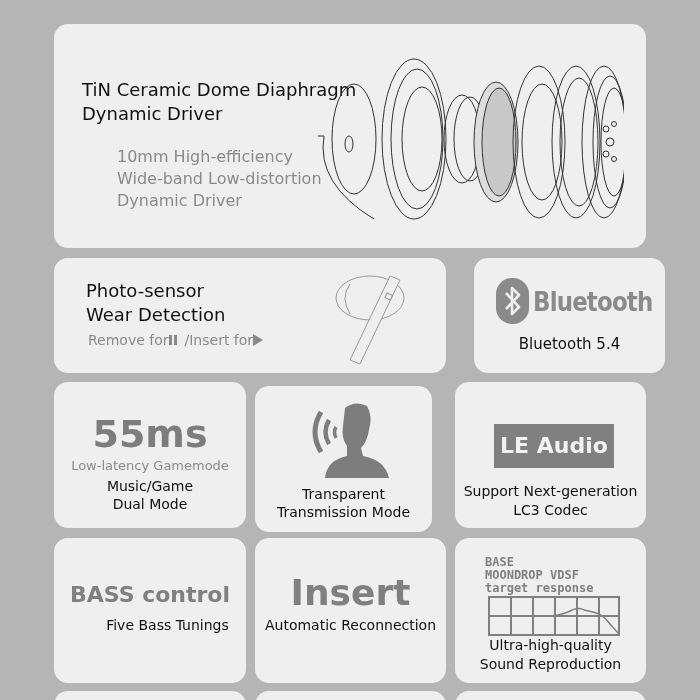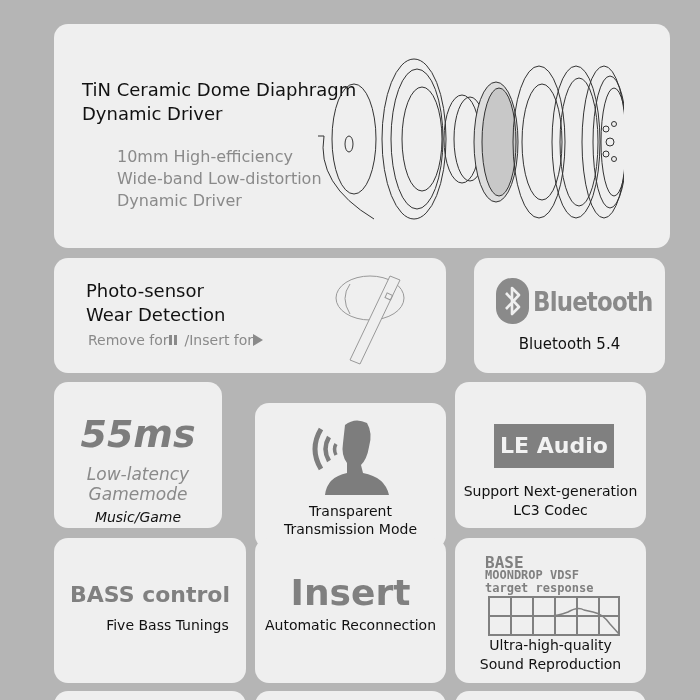--- a/index.html
+++ b/index.html
@@ -6,21 +6,21 @@
   body{width:700px;height:700px;background:#b5b5b5;position:relative;overflow:hidden;font-family:"DejaVu Sans","Liberation Sans",sans-serif;}
   .card{position:absolute;background:#efefef;border-radius:14px;overflow:hidden;}
   .dark{color:#111;}
   .grey{color:#8a8a8a;}
   .c{text-align:center;}
   svg{display:block;}
 </style>
 </head>
 <body>
 
-<div class="card" style="left:54px;top:24px;width:592px;height:224px;padding-left:24px;">
+<div class="card" style="left:54px;top:24px;width:592px;height:224px;">
   <div class="dark" style="position:absolute;left:28px;top:54px;font-size:18px;line-height:24px;">
     <div>TiN Ceramic Dome Diaphragm</div>
     <div>Dynamic Driver</div>
   </div>
   <div class="grey" style="position:absolute;left:28px;top:122px;font-size:16px;line-height:22px;margin-left:35px;">
     <div>10mm High-efficiency</div>
     <div>Wide-band Low-distortion</div>
     <div>Dynamic Driver</div>
   </div>
   <div style="position:absolute;left:260px;top:30px;">
@@ -81,30 +81,30 @@
   <div style="position:absolute;left:22px;top:20px;display:flex;align-items:center;gap:4px;">
     <svg width="33" height="46" viewBox="0 0 33 46">
       <rect x="0" y="0" width="33" height="46" rx="16" fill="#8a8a8a"></rect>
       <path d="M10 15 L23 29 L16 36 L16 10 L23 17 L10 31" stroke="#efefef" stroke-width="2.6" fill="none" stroke-linejoin="round"></path>
     </svg>
     <span style="font-size:27px;font-weight:bold;color:#8a8a8a;letter-spacing:-1px;transform:scaleX(0.85);transform-origin:left;display:inline-block;">Bluetooth</span>
   </div>
   <div class="dark" style="position:absolute;left:0;right:0;top:77px;font-size:15px;">Bluetooth 5.4</div>
 </div>
 
-<div class="card c" style="left:54px;top:382px;width:168px;height:146px;font-style:italic;">
+<div class="card c" style="left:54px;top:382px;width:192px;height:146px;">
   <div style="margin-top:32px;font-size:38px;line-height:40px;font-weight:bold;color:#7d7d7d;">55ms</div>
-  <div style="font-size:17px;color:#8a8a8a;margin-top:10px;">Low-latency Gamemode</div>
+  <div style="font-size:13px;color:#8a8a8a;margin-top:4px;">Low-latency Gamemode</div>
   <div class="dark" style="font-size:14px;line-height:18px;margin-top:4px;">
     <div>Music/Game</div>
     <div>Dual Mode</div>
   </div>
 </div>
 
-<div class="card c" style="left:255px;top:403px;width:191px;height:146px;">
+<div class="card c" style="left:255px;top:386px;width:177px;height:146px;">
   <div style="position:absolute;left:56px;top:14px;">
     <svg width="80" height="82" viewBox="0 0 80 82">
       <path d="M10 12 Q-2 32 10 52" stroke="#7d7d7d" stroke-width="5" fill="none"></path>
       <path d="M18 20 Q11 32 18 44" stroke="#7d7d7d" stroke-width="4.5" fill="none"></path>
       <path d="M25 27 Q22 32 25 38" stroke="#7d7d7d" stroke-width="3.5" fill="none"></path>
       <path d="M34 8 Q44 0 56 6 Q62 16 58 30 Q56 42 50 48 L52 56 Q74 60 78 78 L14 78 Q16 60 36 56 L36 46 Q30 38 32 26 Z" fill="#7d7d7d"></path>
     </svg>
   </div>
   <div class="dark" style="position:absolute;left:0;right:0;top:99px;font-size:14px;line-height:18px;">
     <div>Transparent</div>
@@ -125,21 +125,21 @@
   <div class="dark" style="margin-top:10px;font-size:14px;padding-left:35px;">Five Bass Tunings</div>
 </div>
 
 <div class="card c" style="left:255px;top:538px;width:191px;height:145px;">
   <div style="margin-top:34px;font-size:36px;font-weight:bold;color:#808080;">Insert</div>
   <div class="dark" style="margin-top:4px;font-size:14px;">Automatic Reconnection</div>
 </div>
 
 <div class="card c" style="left:455px;top:538px;width:191px;height:145px;">
   <div style="position:absolute;left:30px;top:18px;text-align:left;color:#808080;font-family:'DejaVu Sans Mono',monospace;font-weight:bold;line-height:13px;">
-    <div style="font-size:16px;">BASE</div>
+    <div style="font-size:12px;">BASE</div>
     <div style="font-size:12px;">MOONDROP VDSF</div>
     <div style="font-size:12px;">target response</div>
   </div>
   <div style="position:absolute;left:33px;top:58px;">
     <svg width="132" height="40" viewBox="0 0 132 40" fill="none" stroke="#808080" stroke-width="2">
       <rect x="1" y="1" width="130" height="38"></rect>
       <line x1="23" y1="1" x2="23" y2="39"></line>
         <line x1="45" y1="1" x2="45" y2="39"></line>
         <line x1="67" y1="1" x2="67" y2="39"></line>
         <line x1="89" y1="1" x2="89" y2="39"></line>

